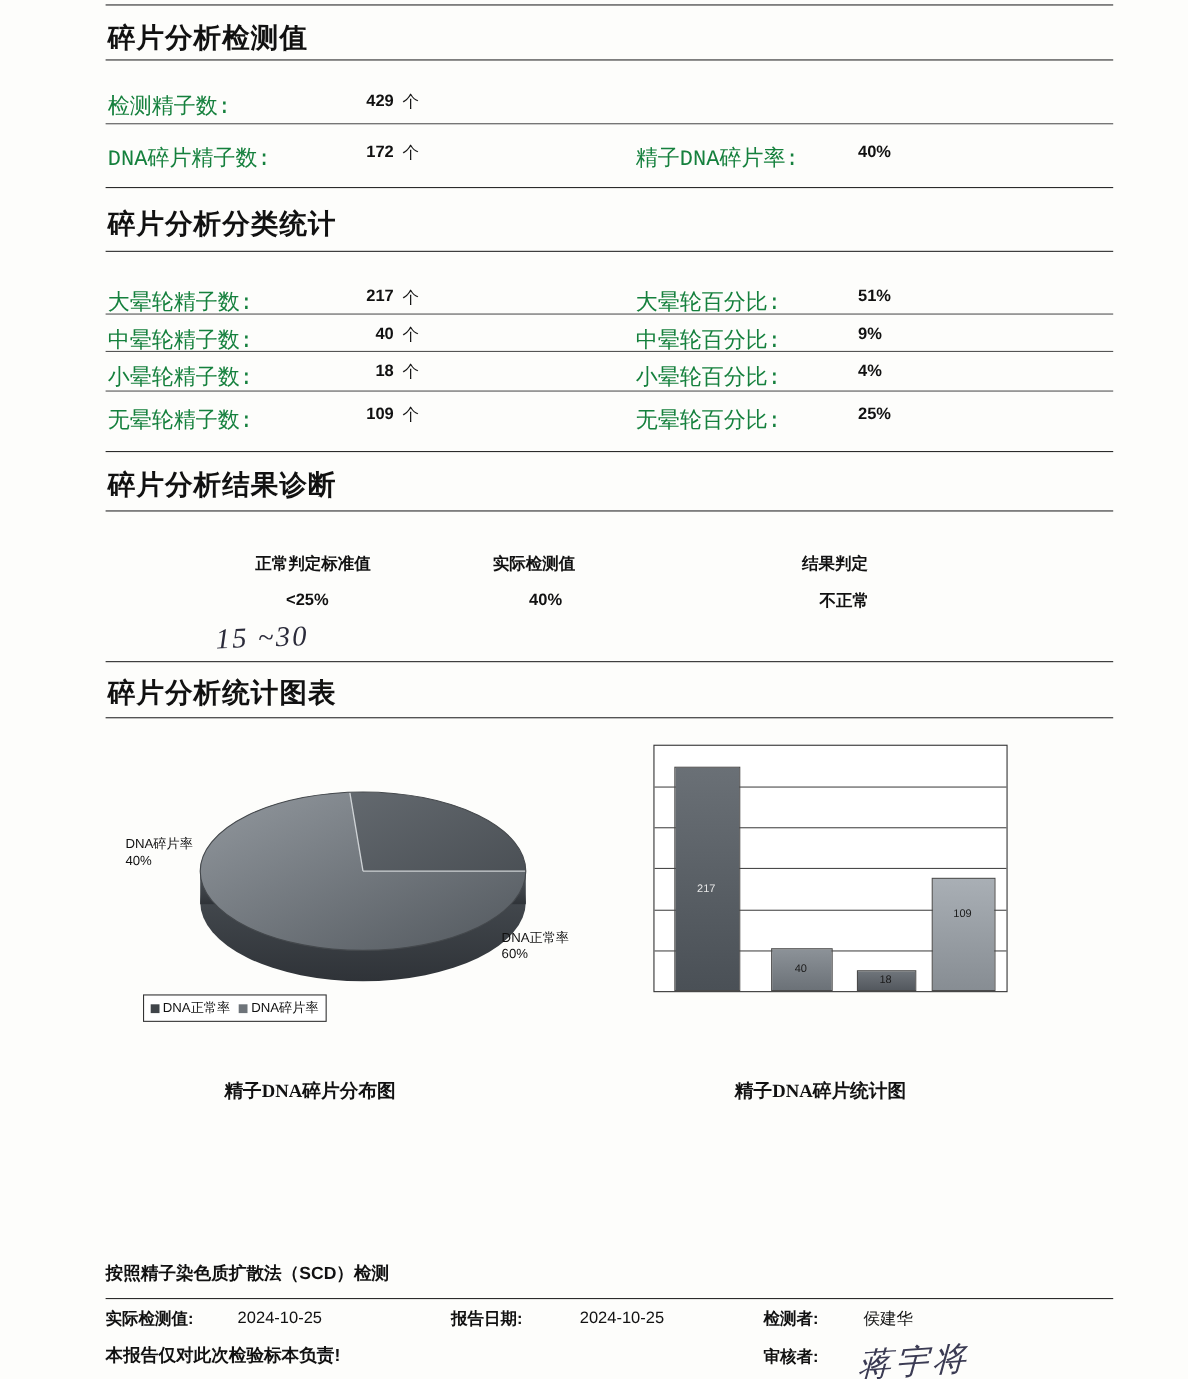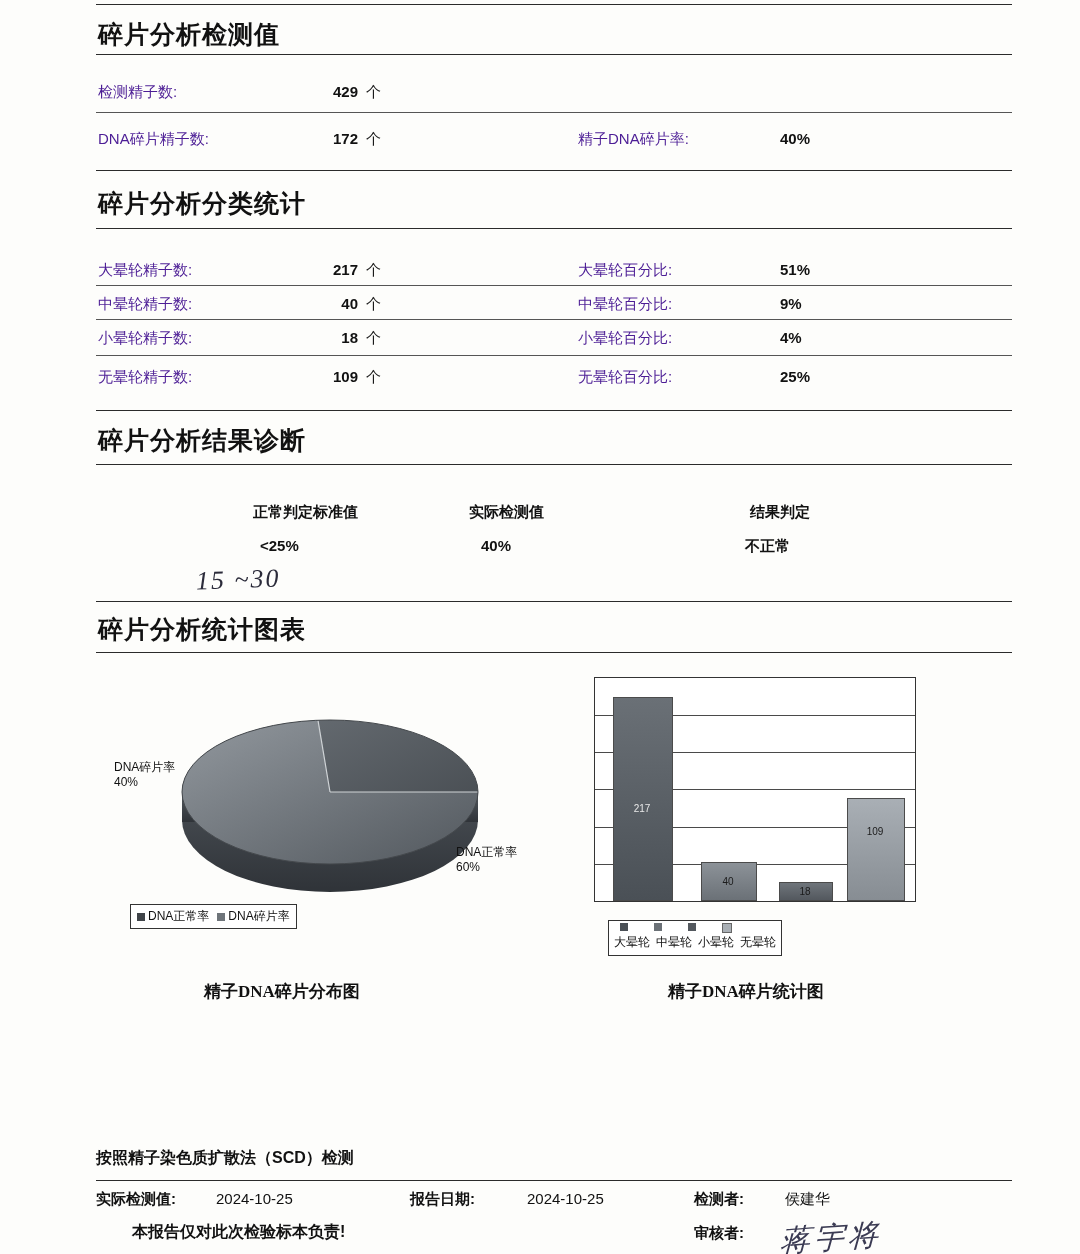--- a/index.html
+++ b/index.html
@@ -32,44 +32,44 @@
 
   .section-title {
     position: absolute;
     font-weight: bold;
     font-size: 25px;
     letter-spacing: 1px;
     color: #111;
   }
   .lbl {
     position: absolute;
-    font-size: 15px;
-    color: #4c1d95;
-    white-space: nowrap;
+    font-size: 20px;
+    color: #15803d;
+    white-space: nowrap;
+    font-family: Liberation Mono, monospace;
   }
   .val {
     position: absolute;
     font-size: 15px;
     font-weight: bold;
     color: #111;
     white-space: nowrap;
   }
   .unit {
     position: absolute;
     font-size: 15px;
     color: #111;
   }
 
   .hdr {
     position: absolute;
     font-size: 15px;
     font-weight: bold;
     color: #111;
     white-space: nowrap;
-    margin-left: 21px;
   }
 
   
   .handwritten {
     position: absolute;
     font-family: "Liberation Serif", serif;
     font-style: italic;
     font-size: 26px;
     color: #2b2b3a;
     transform: rotate(-2deg);
@@ -308,46 +308,32 @@
       <div class="bar" style="left:106px; width:54px; height:37px; background:linear-gradient(180deg,#8c9298,#6b7177);"></div>
       <div class="bar" style="left:184px; width:52px; height:17px; background:linear-gradient(180deg,#6f757b,#53585e);"></div>
       <div class="bar" style="left:252px; width:56px; height:101px; background:linear-gradient(180deg,#a9afb5,#878d93);"></div>
 
       <div class="bar-value" style="left:18px; width:58px; top:125px; color:#e8e8e8;">217</div>
       <div class="bar-value" style="left:106px; width:54px; top:198px; color:#1b1b1b;">40</div>
       <div class="bar-value" style="left:184px; width:52px; top:208px; color:#1b1b1b;">18</div>
       <div class="bar-value" style="left:252px; width:56px; top:148px; color:#1b1b1b;">109</div>
     </div>
 
-    <div class="bar-legend" style="left:42px; top:248px;">
-      <div class="row1">
-        <span class="swatch" style="background:#4a5056;"></span>
-        <span class="swatch" style="background:#6b7177;"></span>
-        <span class="swatch" style="background:#53585e;"></span>
-        <span class="swatch" style="background:#a9afb5; border:1px solid #666;"></span>
-      </div>
-      <div class="row2">
-        <span class="bl-name">大晕轮</span>
-        <span class="bl-name">中晕轮</span>
-        <span class="bl-name">小晕轮</span>
-        <span class="bl-name">无晕轮</span>
-      </div>
-    </div>
   </div>
   <div class="bar-caption" style="left:668px; top:980px;">精子DNA碎片统计图</div>
 
   <div class="footer-note" style="left:96px; top:1148px;">按照精子染色质扩散法（SCD）检测</div>
   <div class="rule" style="left:96px; top:1180px; width:916px;"></div>
 
   <div class="footer-lbl" style="left:96px; top:1190px;">实际检测值:</div>
   <div class="footer-val" style="left:216px; top:1190px;">2024-10-25</div>
 
   <div class="footer-lbl" style="left:410px; top:1190px;">报告日期:</div>
   <div class="footer-val" style="left:527px; top:1190px;">2024-10-25</div>
 
   <div class="footer-lbl" style="left:694px; top:1190px;">检测者:</div>
   <div class="footer-val" style="left:785px; top:1190px;">侯建华</div>
 
-  <div class="footer-note" style="left:96px; top:1222px;margin-left:36px;">本报告仅对此次检验标本负责!</div>
+  <div class="footer-note" style="left:96px; top:1222px;">本报告仅对此次检验标本负责!</div>
   <div class="footer-lbl" style="left:694px; top:1224px;">审核者:</div>
   <div class="signature" style="left:780px; top:1218px;">蒋宇将</div>
 
 </div>
 
 </body></html>

